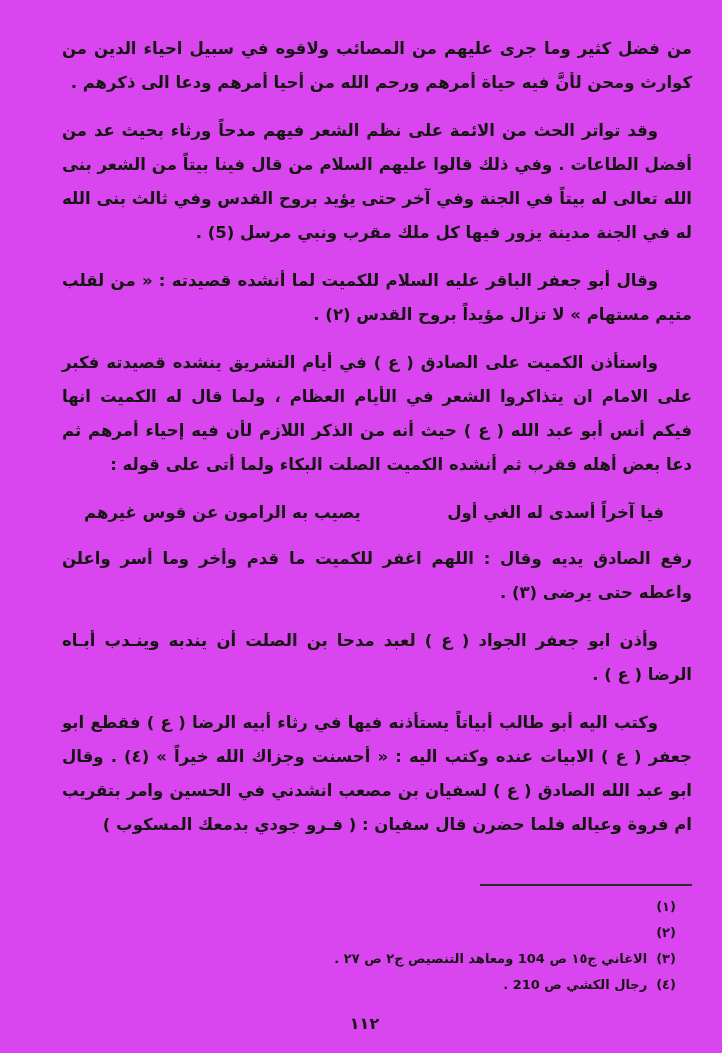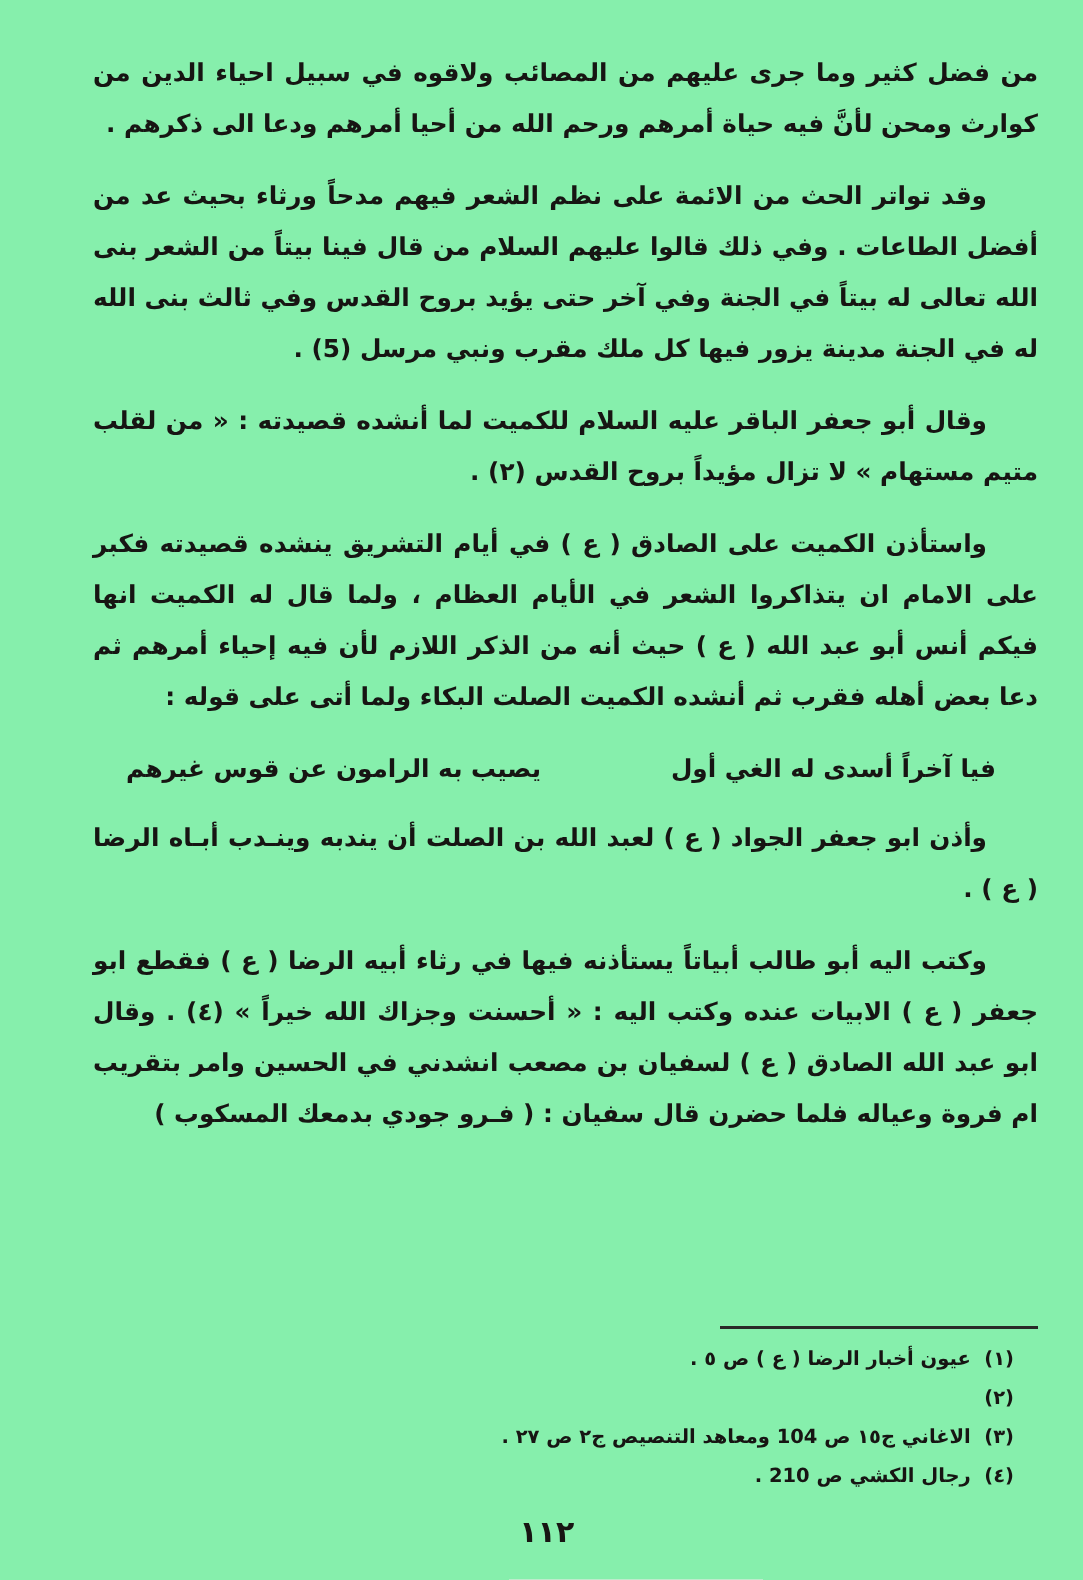--- a/index.html
+++ b/index.html
@@ -5,21 +5,21 @@
   html, body {
     margin: 0;
     padding: 0;
     background: #e9e9e7;
   }
   .page {
     position: relative;
     width: 722px;
     height: 1053px;
     margin: 0 auto;
-    background: #86efac;
+    background: #d946ef;
     box-sizing: border-box;
     direction: rtl;
     font-family: "DejaVu Sans", sans-serif;
     color: #171513;
     overflow: hidden;
   }
   .body-text {
     position: absolute;
     top: 32px;
     right: 30px;
@@ -67,21 +67,21 @@
     padding-right: 16px;
     text-align: right;
   }
   .fn-marker { flex: 0 0 auto; }
   .page-number {
     position: absolute;
     bottom: 20px;
     left: 0;
     width: 100%;
     text-align: center;
-    font-size: 20px;
+    font-size: 16px;
     font-weight: 700;
     letter-spacing: 7px;
     text-indent: -7px;
   }
 </style>
 </head>
 <body>
 
 <div class="page">
 
@@ -93,33 +93,33 @@
 
     <p class="para gap-top">وقال أبو جعفر الباقر عليه السلام للكميت لما أنشده قصيدته : « من لقلب متيم مستهام » لا تزال مؤيداً بروح القدس (٢) .</p>
 
     <p class="para gap-top">واستأذن الكميت على الصادق ( ع ) في أيام التشريق ينشده قصيدته فكبر على الامام ان يتذاكروا الشعر في الأيام العظام ، ولما قال له الكميت انها فيكم أنس أبو عبد الله ( ع ) حيث أنه من الذكر اللازم لأن فيه إحياء أمرهم ثم دعا بعض أهله فقرب ثم أنشده الكميت الصلت البكاء ولما أتى على قوله :</p>
 
     <div class="verse">
       <span>فيا آخراً أسدى له الغي أول</span>
       <span>يصيب به الرامون عن قوس غيرهم</span>
     </div>
 
+    <p class="para no-indent">رفع الصادق يديه وقال : اللهم اغفر للكميت ما قدم وأخر وما أسر واعلن واعطه حتى يرضى (٣) .</p>
 
-    <p class="para gap-top">وأذن ابو جعفر الجواد ( ع ) لعبد الله بن الصلت أن يندبه وينـدب أبـاه الرضا ( ع ) .</p>
+    <p class="para gap-top">وأذن ابو جعفر الجواد ( ع ) لعبد مدحا بن الصلت أن يندبه وينـدب أبـاه الرضا ( ع ) .</p>
 
     <p class="para gap-top">وكتب اليه أبو طالب أبياتاً يستأذنه فيها في رثاء أبيه الرضا ( ع ) فقطع ابو جعفر ( ع ) الابيات عنده وكتب اليه : « أحسنت وجزاك الله خيراً » (٤) . وقال ابو عبد الله الصادق ( ع ) لسفيان بن مصعب انشدني في الحسين وامر بتقريب ام فروة وعياله فلما حضرن قال سفيان : ( فـرو جودي بدمعك المسكوب )</p>
 
   </main>
 
   <footer class="footnotes">
     <div class="fn-rule"></div>
 
     <div class="fn-row">
       <span class="fn-marker">(١)</span>
-      <span class="fn-text">عيون أخبار الرضا ( ع ) ص ٥ .</span>
     </div>
 
     <div class="fn-row">
       <span class="fn-marker">(٢)</span>
     </div>
 
     <div class="fn-row">
       <span class="fn-marker">(٣)</span>
       <span class="fn-text">الاغاني ج١٥ ص 104 ومعاهد التنصيص ج٢ ص ٢٧ .</span>
     </div>

